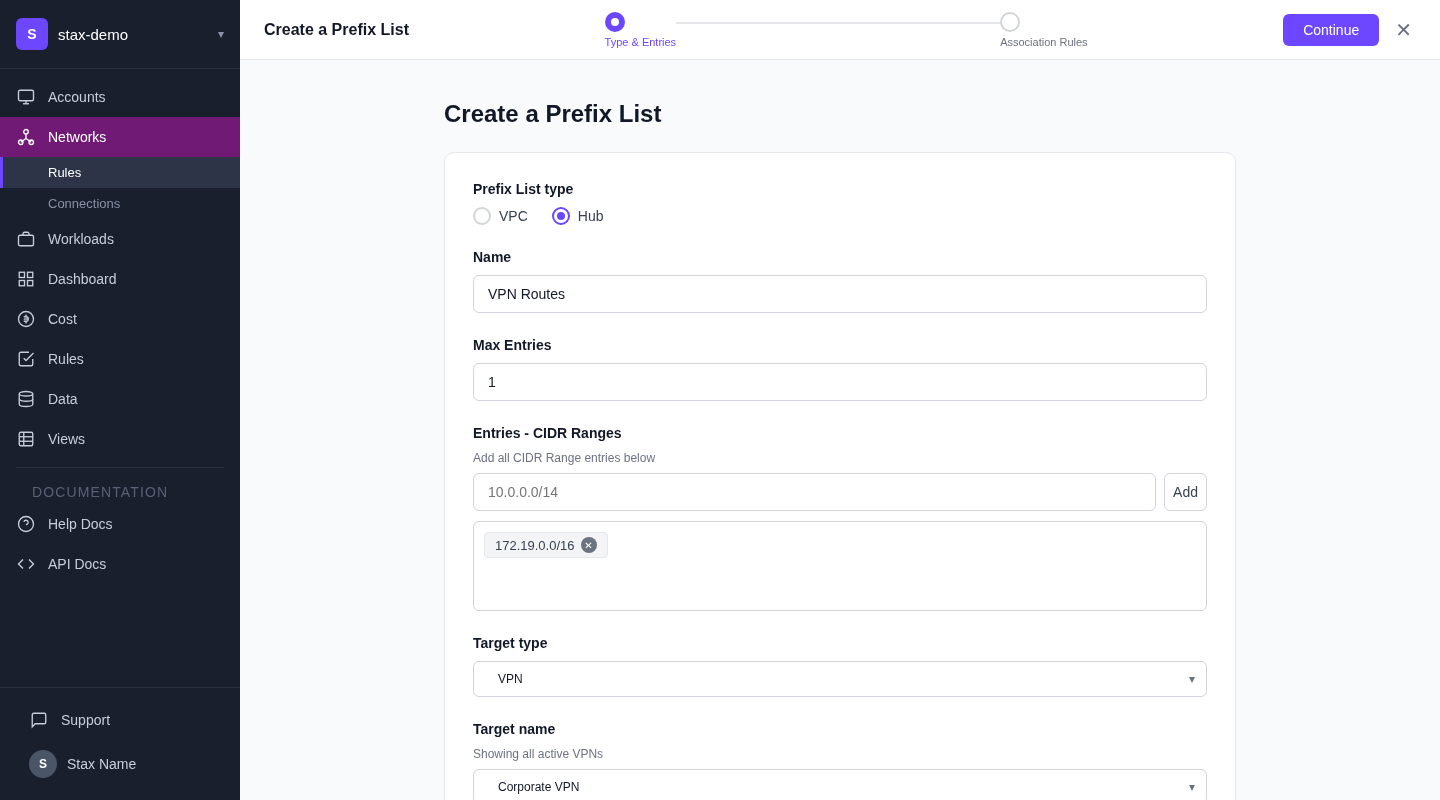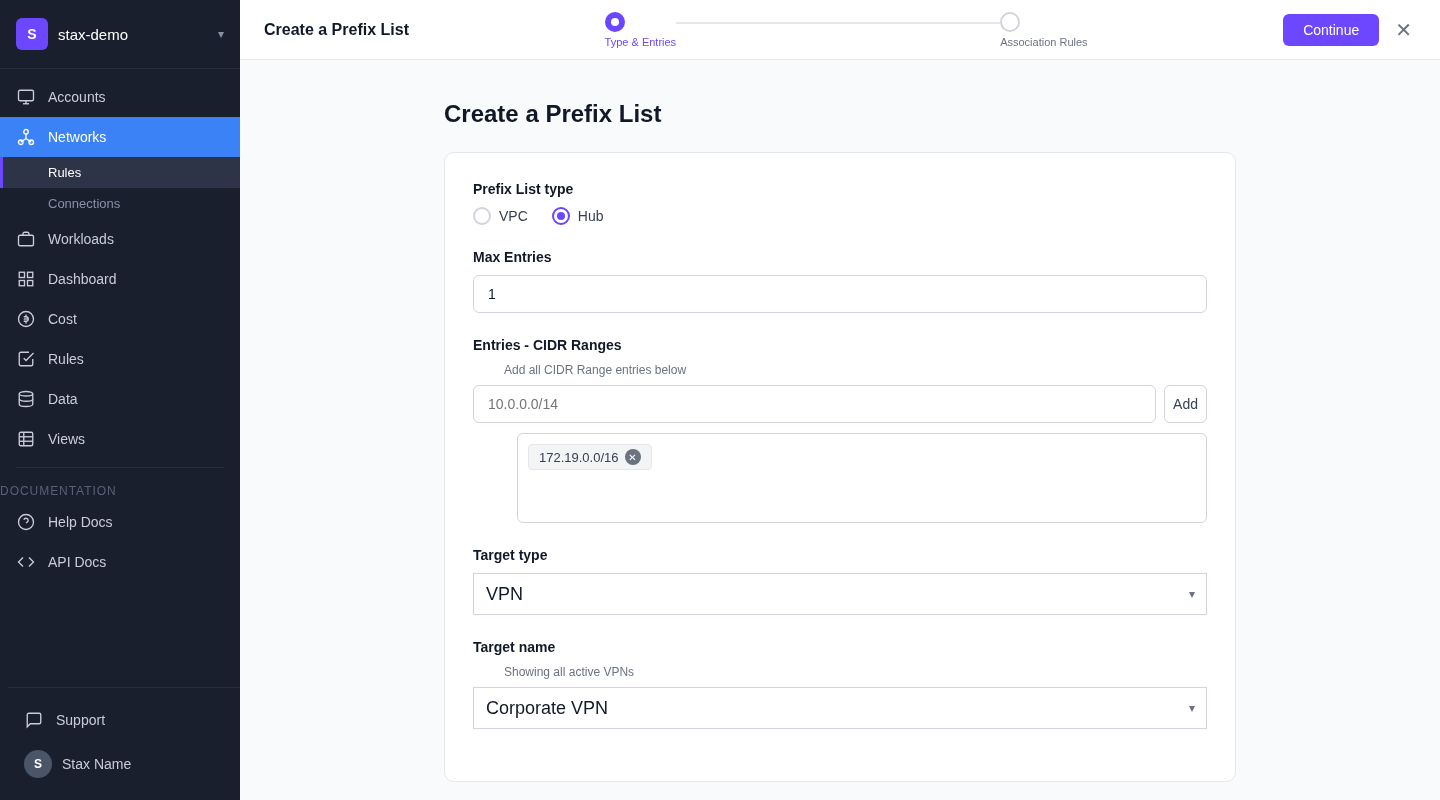--- a/index.html
+++ b/index.html
@@ -50,48 +50,47 @@
       display: flex;
       align-items: center;
       gap: 12px;
       padding: 10px 16px;
       cursor: pointer;
       font-size: 14px;
       color: #c8cdd8;
       border-radius: 0;
       transition: background 0.15s;
     }
-    .nav-item.active { background: #3b82f6; color: #fff; }
+    .nav-item.active { background: #701a75; color: #fff; }
     .nav-item .nav-icon {
       width: 20px; height: 20px;
       display: flex; align-items: center; justify-content: center;
       flex-shrink: 0;
     }
     .nav-item .nav-icon svg { width: 18px; height: 18px; fill: none; stroke: currentColor; stroke-width: 1.8; }
     .nav-sub-item {
       display: flex;
       align-items: center;
       padding: 8px 16px 8px 48px;
       cursor: pointer;
       font-size: 13px;
       color: #8891a5;
     }
     .nav-sub-item.active { color: #fff; background: #2e3448; border-left: 3px solid #6c47ff; padding-left: 45px; }
     .nav-divider { margin: 8px 16px; border: none; border-top: 1px solid #2a2f3e; }
     .nav-section-label {
-      font-size: 12px;
+      font-size: 14px;
       color: #5a6075;
-      padding: 8px 0 4px;
+      padding: 8px 32px 4px;
       letter-spacing: 0.08em;
       text-transform: uppercase;
     }
     .sidebar-bottom {
-      padding: 12px 0;
+      padding: 12px 13px;
       border-top: 1px solid #2a2f3e;
-      margin-left: 8px;
     }
     .user-item {
       display: flex;
       align-items: center;
       gap: 10px;
       padding: 10px 16px;
       cursor: pointer;
       font-size: 14px;
       color: #c8cdd8;
     }
@@ -288,21 +287,20 @@
       font-size: 14px;
       color: #374151;
       cursor: pointer;
       font-weight: 500;
     }
 
     .field-hint {
       font-size: 12px;
       color: #6b7280;
       margin-bottom: 8px;
-      margin-left: 31px;
     }
 
     .cidr-tags-box {
       border: 1px solid #d1d5db;
       border-radius: 6px;
       padding: 10px;
       min-height: 90px;
       display: flex;
       flex-wrap: wrap;
       align-content: flex-start;
@@ -329,23 +327,23 @@
       font-size: 10px;
       cursor: pointer;
     }
 
     .select-wrapper {
       position: relative;
     }
     .select-field {
       width: 100%;
       border: 1px solid #d1d5db;
-      border-radius: 0;
-      padding: 10px 36px 10px 12px;
-      font-size: 18px;
+      border-radius: 6px;
+      padding: 10px 36px 10px 24px;
+      font-size: 12px;
       color: #111827;
       background: #fff;
       appearance: none;
       cursor: pointer;
       outline: none;
     }
     .select-arrow {
       position: absolute;
       right: 12px;
       top: 50%;
@@ -561,34 +559,38 @@
 
             <div class="radio-option">
               <div class="radio-outer selected">
                 <div class="radio-inner"></div>
               </div>
               <span>Hub</span>
             </div>
           </div>
         </div>
 
+        <div class="field-group">
+          <label class="field-label">Name</label>
+          <input type="text" class="text-input" value="VPN Routes" style="">
+        </div>
 
         <div class="field-group">
           <label class="field-label">Max Entries</label>
           <input type="number" class="text-input" value="1" style="">
         </div>
 
         <div class="field-group">
           <label class="field-label">Entries - CIDR Ranges</label>
           <p class="field-hint">Add all CIDR Range entries below</p>
           <div class="cidr-row">
             <input type="text" class="cidr-input" placeholder="10.0.0.0/14" style="">
             <button class="btn-add">Add</button>
           </div>
-          <div style="margin-top:10px;margin-left:44px;" class="cidr-tags-box">
+          <div style="margin-top:10px;" class="cidr-tags-box">
             <div class="cidr-tag">
               <span>172.19.0.0/16</span>
               <div class="tag-close">✕</div>
             </div>
           </div>
         </div>
 
         <div class="field-group">
           <label class="field-label">Target type</label>
           <div class="select-wrapper">

